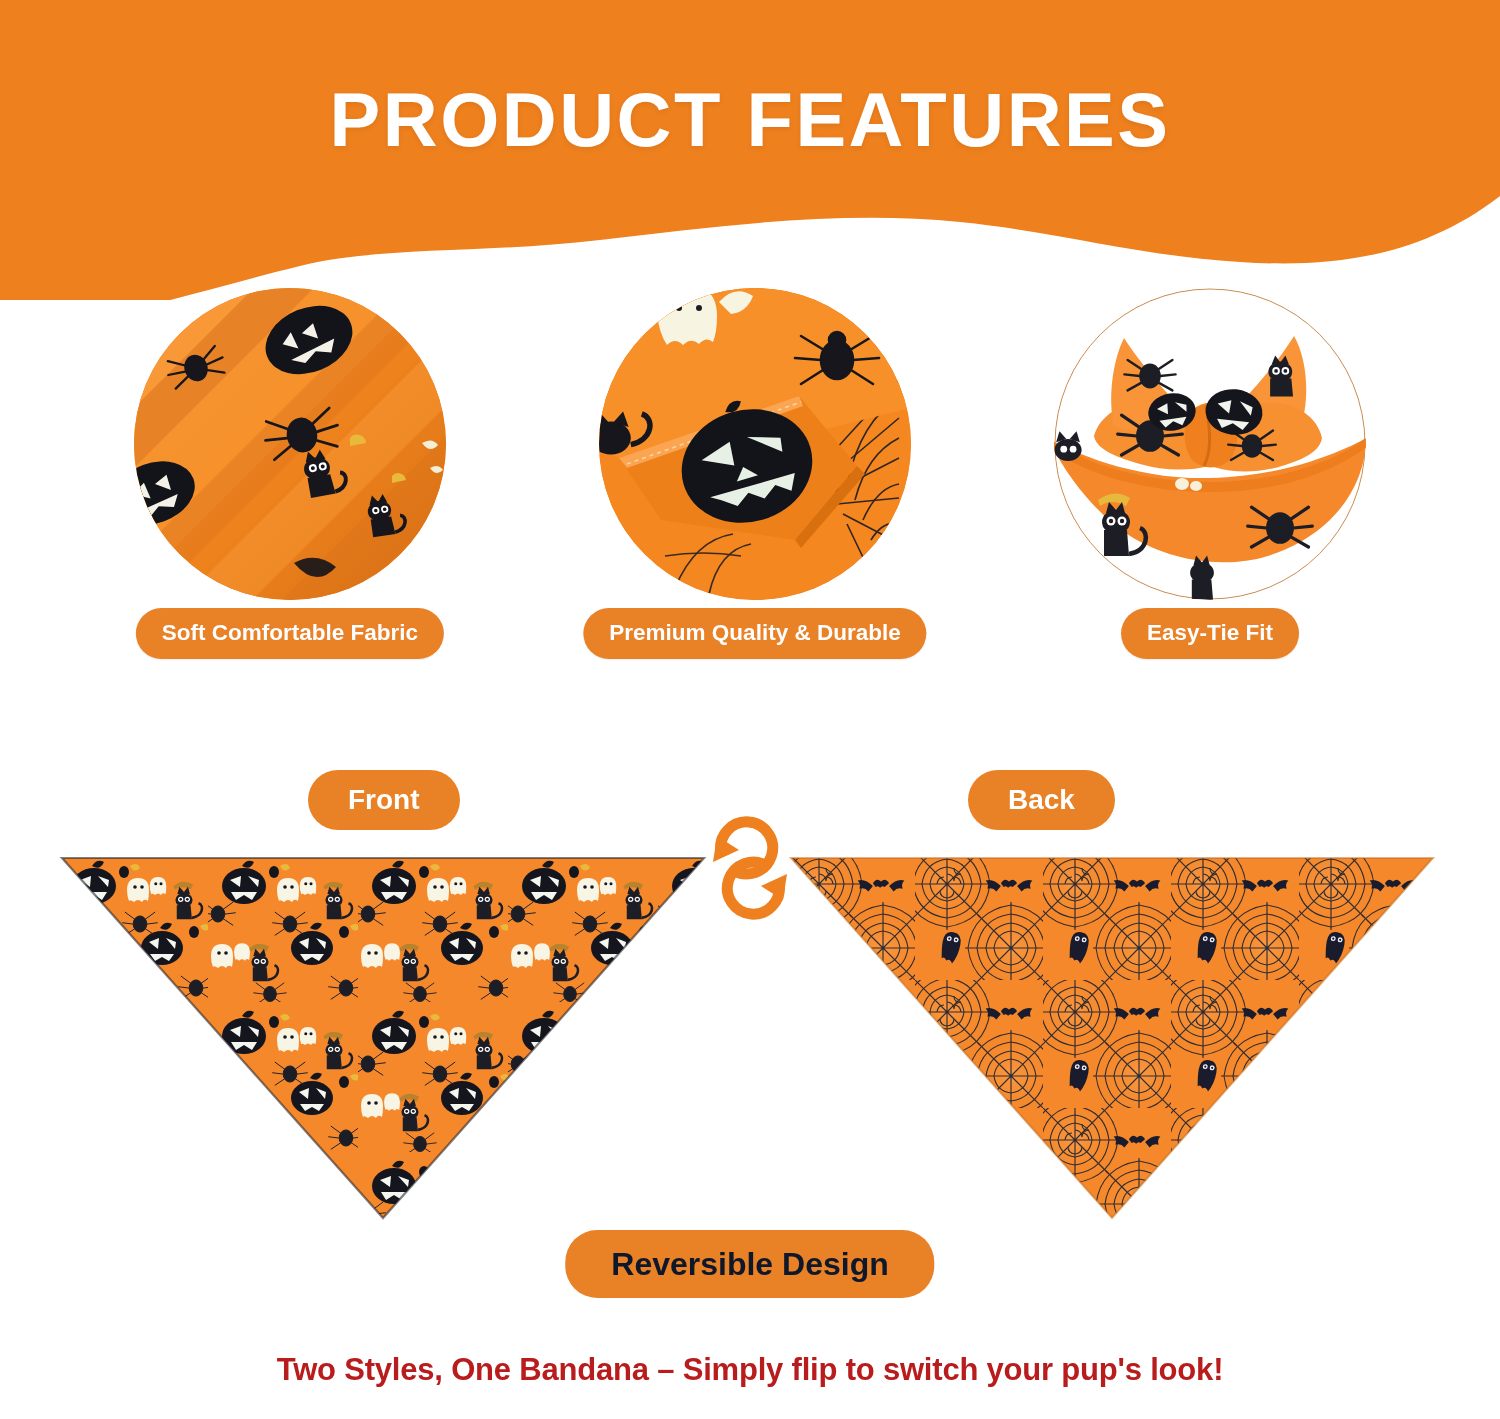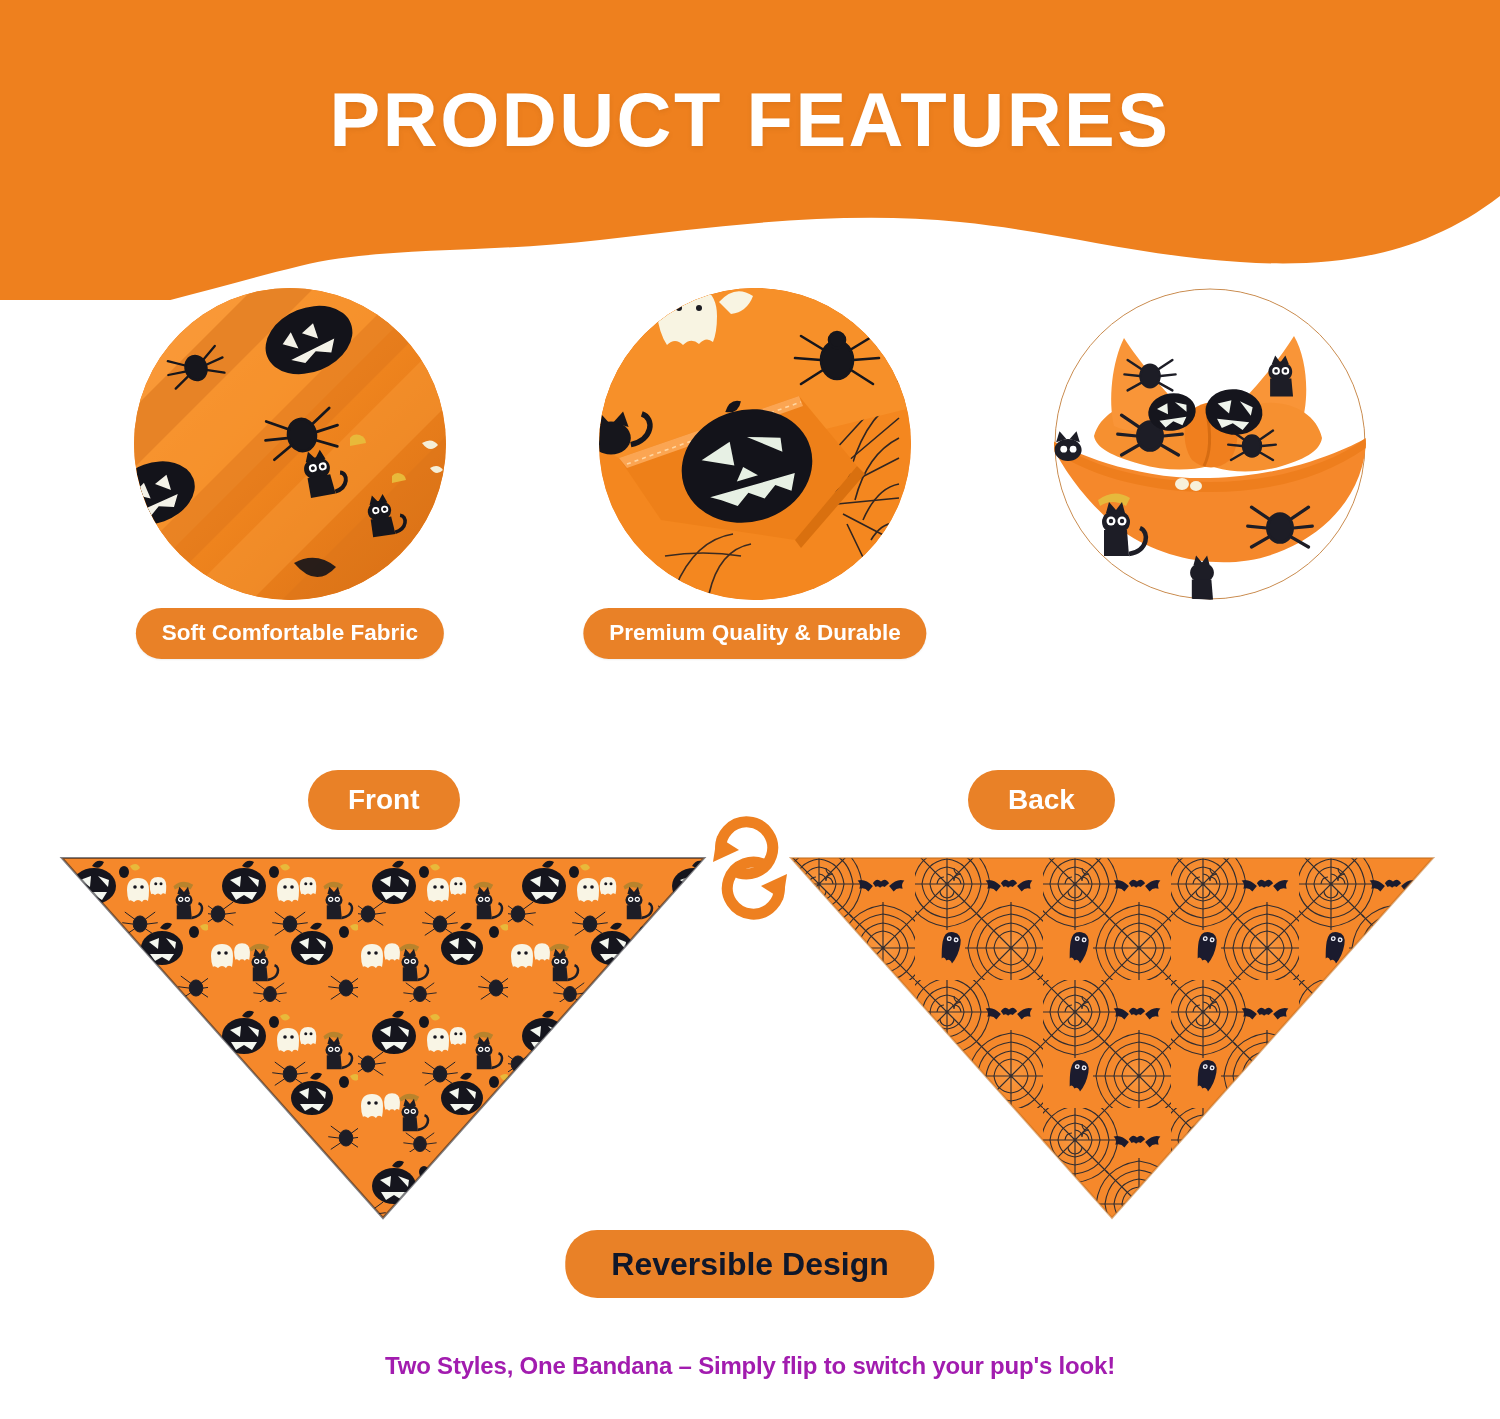--- a/index.html
+++ b/index.html
@@ -158,24 +158,24 @@
     white-space: nowrap;
     user-select: none;
   }
 
   
   .tagline {
     position: absolute;
     top: 1352px; left: 0;
     width: 1500px;
     text-align: center;
-    color: #a21caf;
+    color: #b91c1c;
     font-family: "Liberation Sans", sans-serif;
     font-weight: bold;
-    font-size: 24px;
+    font-size: 31px;
     letter-spacing: -0.2px;
     white-space: nowrap;
     user-select: none;
   }
 </style>
 </head>
 <body>
 
 <div class="page">
 
@@ -447,20 +447,21 @@
                 <circle cx="6" cy="-1" r="4" fill="#fff"></circle>
             </g>
 
             <g fill="#F7F0DA">
               <ellipse cx="128" cy="196" rx="7" ry="6"></ellipse>
               <ellipse cx="142" cy="198" rx="6" ry="5"></ellipse>
             </g>
           </g>
         </svg>
       </div>
+      <div class="badge feature-badge">Easy-Tie Fit</div>
     </div>
   </div>
 
   <div class="reversible">
 
     <div class="side-badge back">Back</div>
 
     <div class="side-badge front">Front</div>
 
     <div class="bandana front-b">

